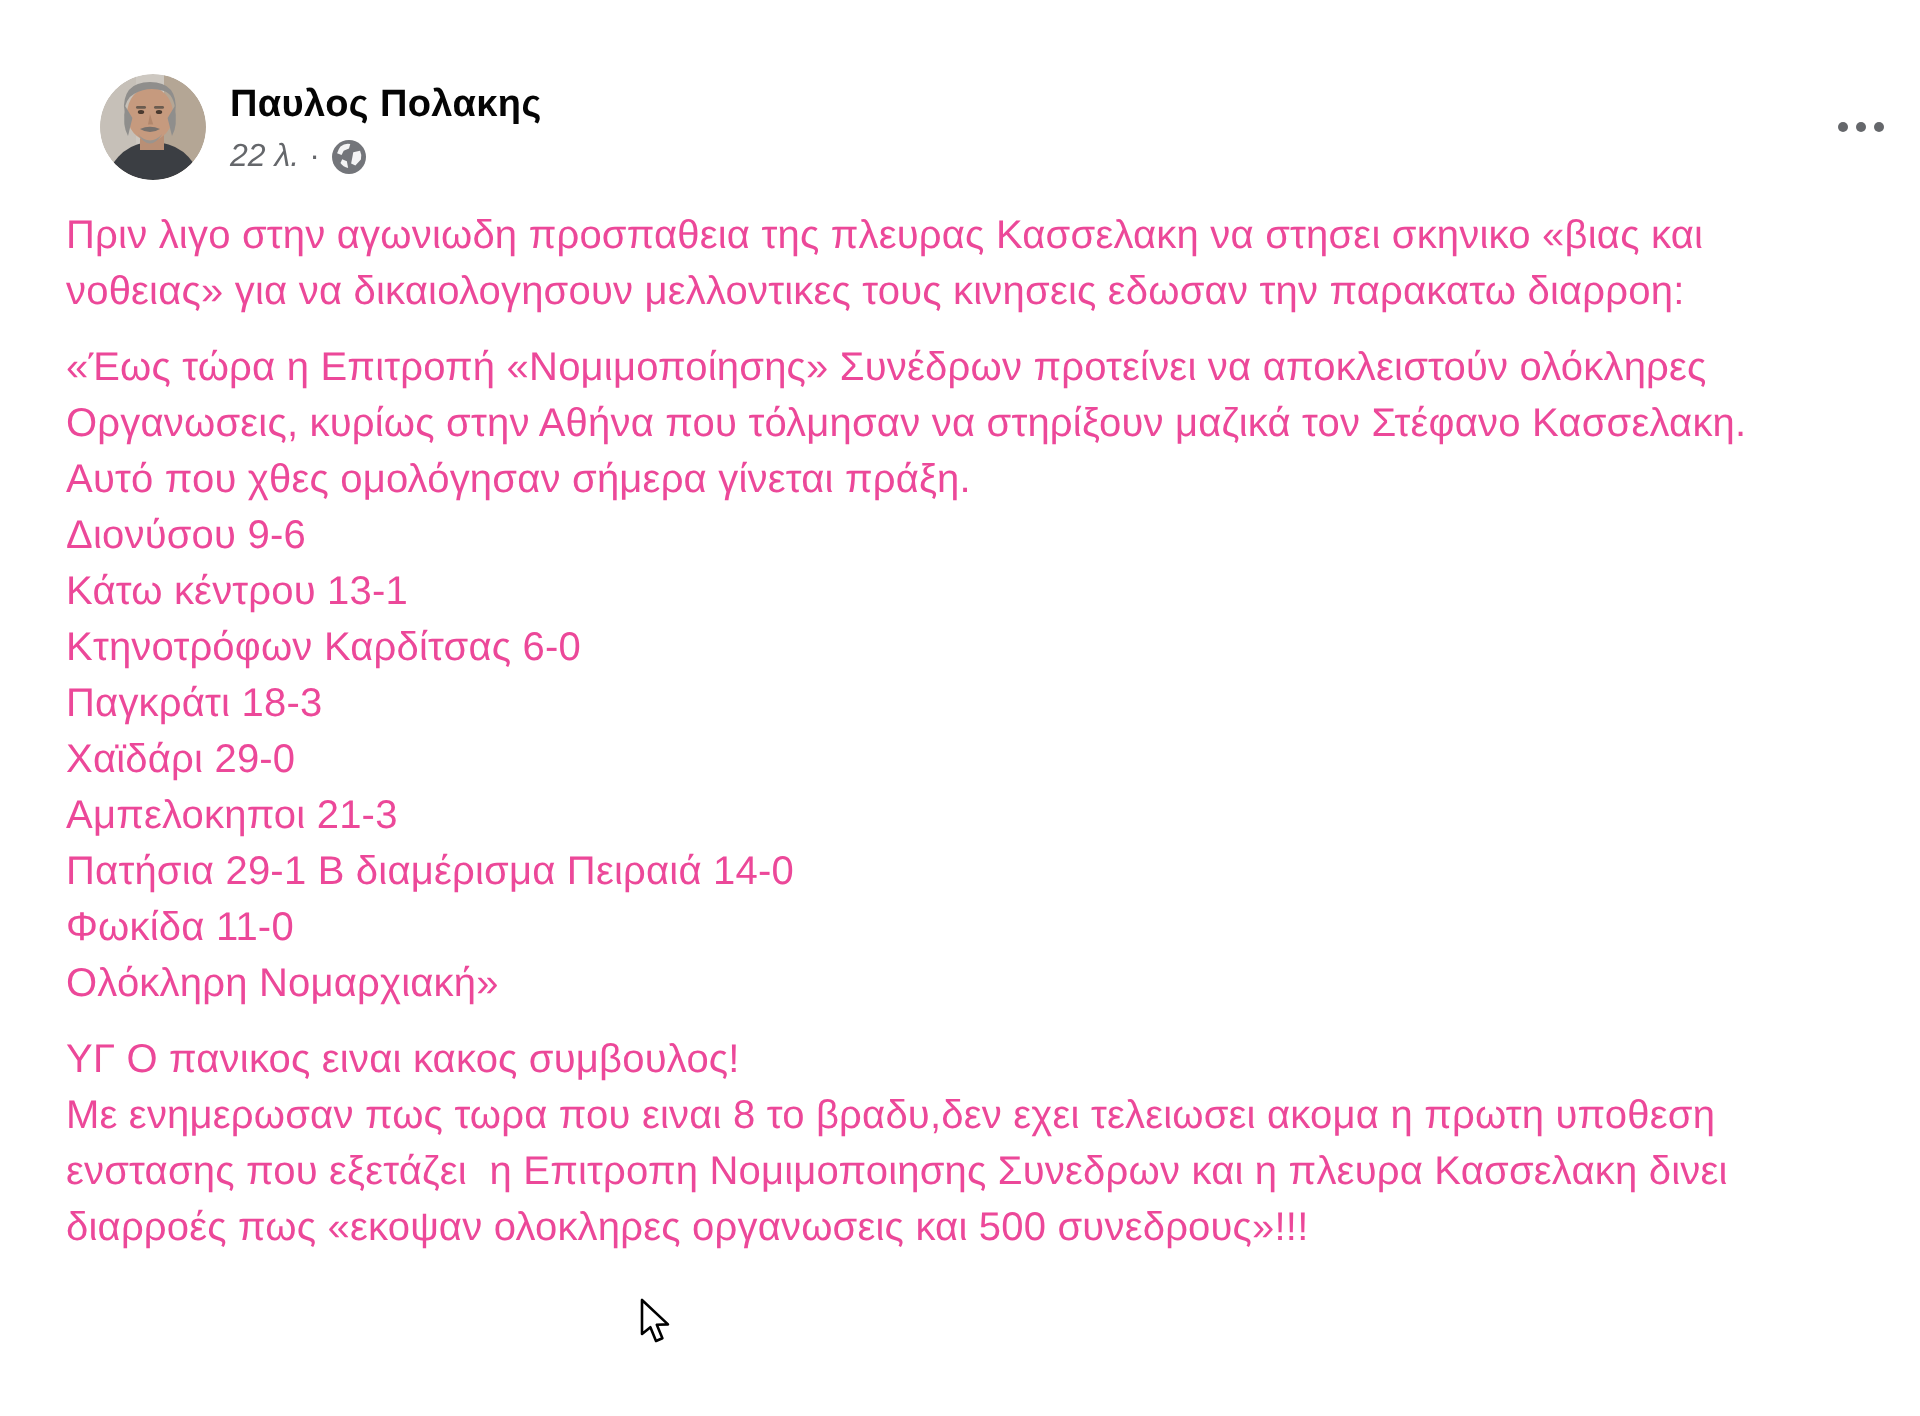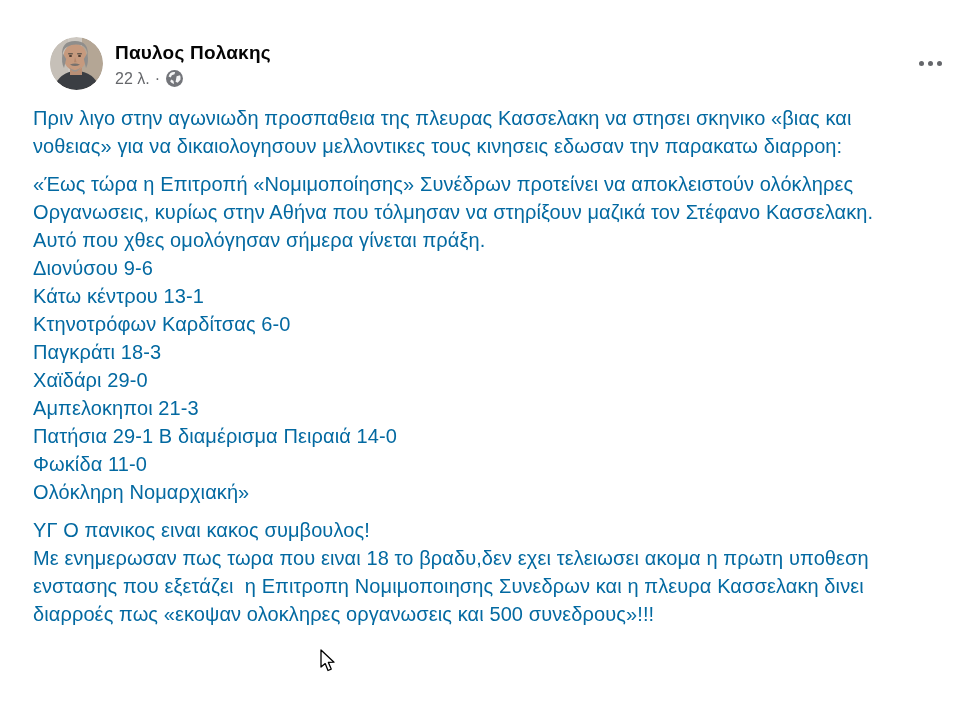--- a/index.html
+++ b/index.html
@@ -56,21 +56,21 @@
   }
   .meta-row {
     display: flex;
     align-items: center;
     gap: 5px;
     margin-top: 4px;
     font-size: 16px;
     color: #65676b;
     line-height: 19px;
   }
-  .meta-row .timestamp { cursor: pointer; }
+  .meta-row .timestamp { cursor: pointer; font-style: italic; }
   .globe { display: inline-flex; margin-left: 1px; }
   .menu-button {
     position: absolute;
     right: 0;
     top: 14px;
     width: 36px;
     height: 24px;
     display: flex;
     align-items: center;
     justify-content: center;
@@ -84,21 +84,21 @@
     border-radius: 50%;
     background: #65676b;
   }
   .post-body {
     position: absolute;
     left: 33px;
     top: 92px;
     width: 920px;
     font-size: 20px;
     line-height: 28px;
-    color: #0369a1;
+    color: #ec4899;
     letter-spacing: 0.1px;
   }
   .post-paragraph {
     white-space: pre-wrap;
     margin: 0 0 10px 0;
   }
   .post-paragraph:last-child { margin-bottom: 0; }
   .mouse-cursor {
     position: absolute;
     left: 320px;
@@ -175,21 +175,21 @@
 Διονύσου 9-6
 Κάτω κέντρου 13-1
 Κτηνοτρόφων Καρδίτσας 6-0
 Παγκράτι 18-3
 Χαϊδάρι 29-0
 Αμπελοκηποι 21-3
 Πατήσια 29-1 Β διαμέρισμα Πειραιά 14-0
 Φωκίδα 11-0
 Ολόκληρη Νομαρχιακή»</p>
     <p class="post-paragraph">ΥΓ Ο πανικος ειναι κακος συμβουλος!
-Με ενημερωσαν πως τωρα που ειναι 18 το βραδυ,δεν εχει τελειωσει ακομα η πρωτη υποθεση
+Με ενημερωσαν πως τωρα που ειναι 8 το βραδυ,δεν εχει τελειωσει ακομα η πρωτη υποθεση
 ενστασης που εξετάζει  η Επιτροπη Νομιμοποιησης Συνεδρων και η πλευρα Κασσελακη δινει
 διαρροές πως «εκοψαν ολοκληρες οργανωσεις και 500 συνεδρους»!!!</p>
   </div>
 
   <div class="mouse-cursor">
     <svg width="18" height="24" viewBox="0 0 18 24" aria-hidden="true">
       <path d="M1 1 L1 18 L5.2 14.6 L8 21.5 L11.2 20.1 L8.4 13.4 L14 13.2 Z" fill="#ffffff" stroke="#000000" stroke-width="1.3" stroke-linejoin="round"></path>
     </svg>
   </div>
 

